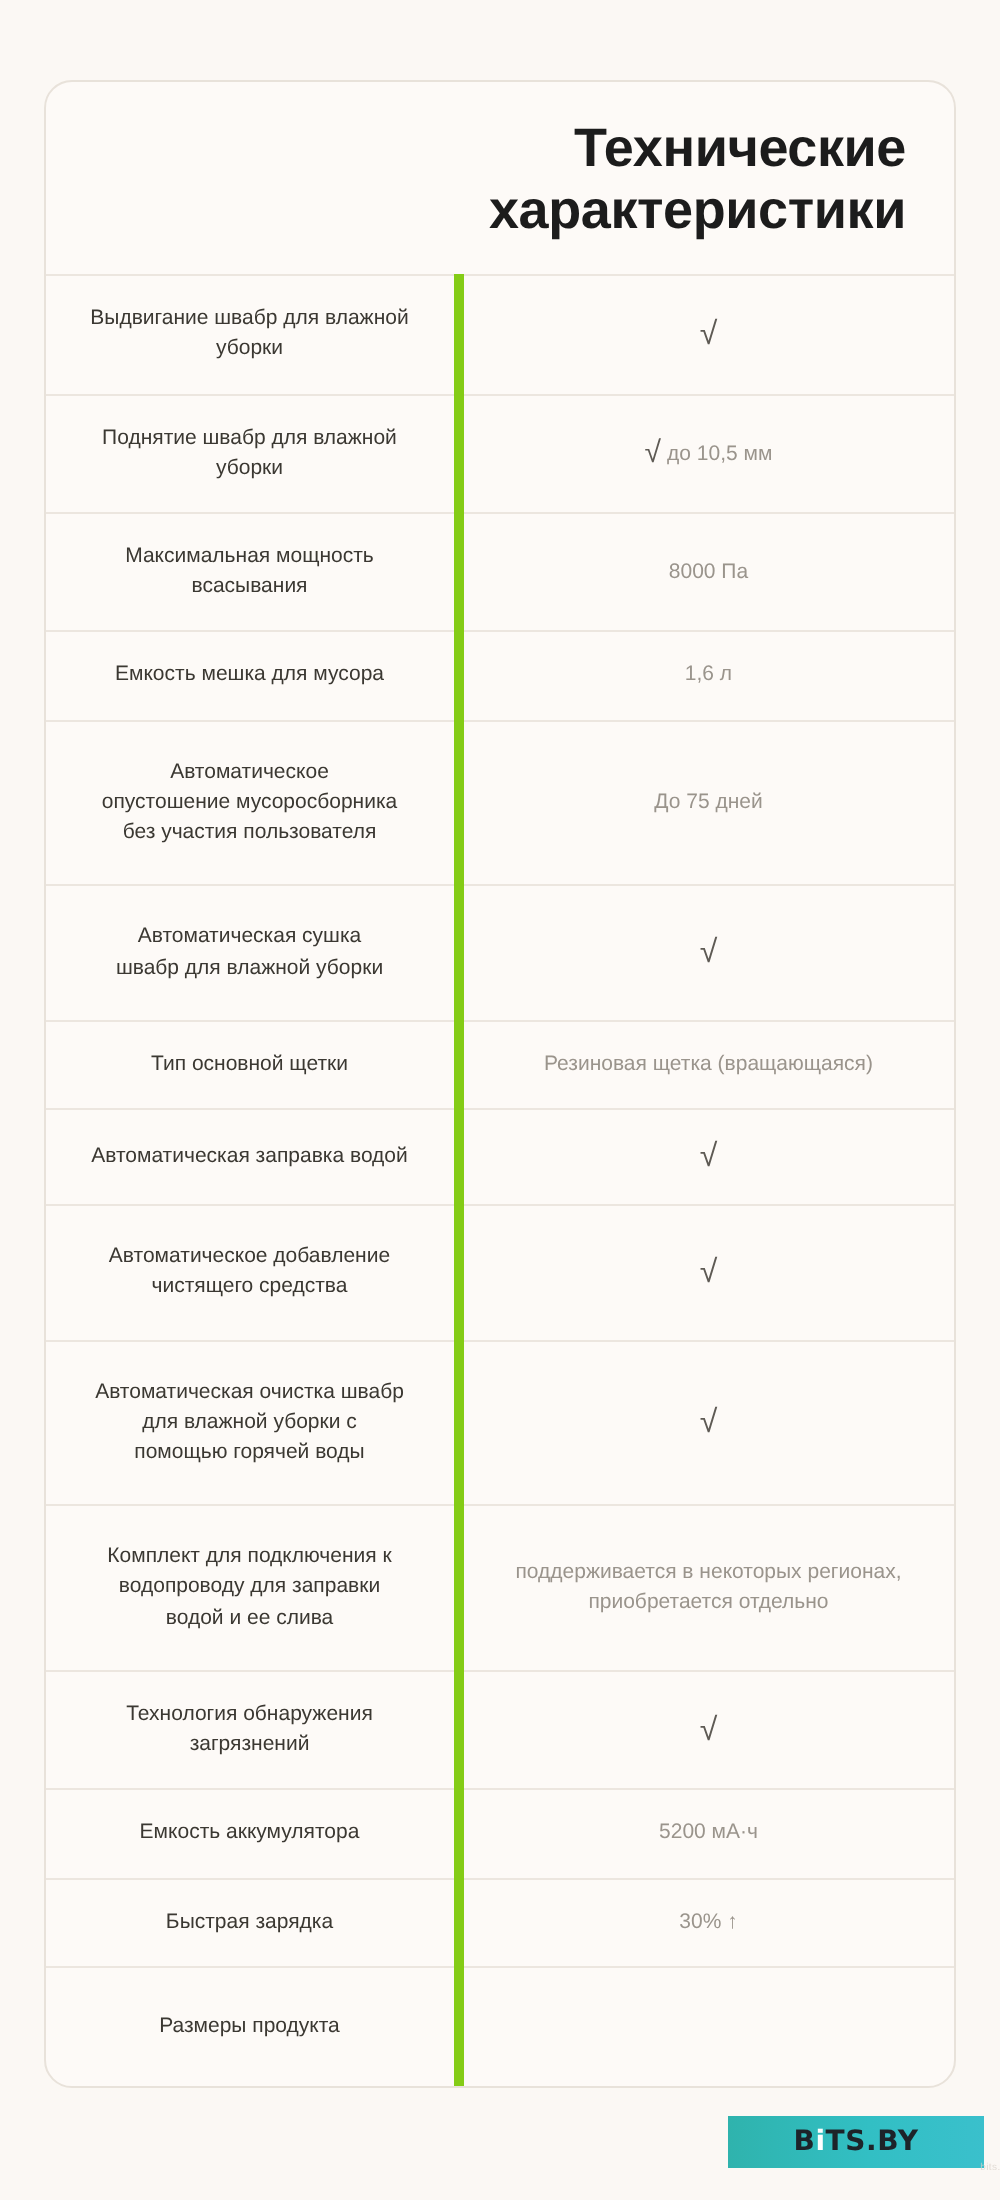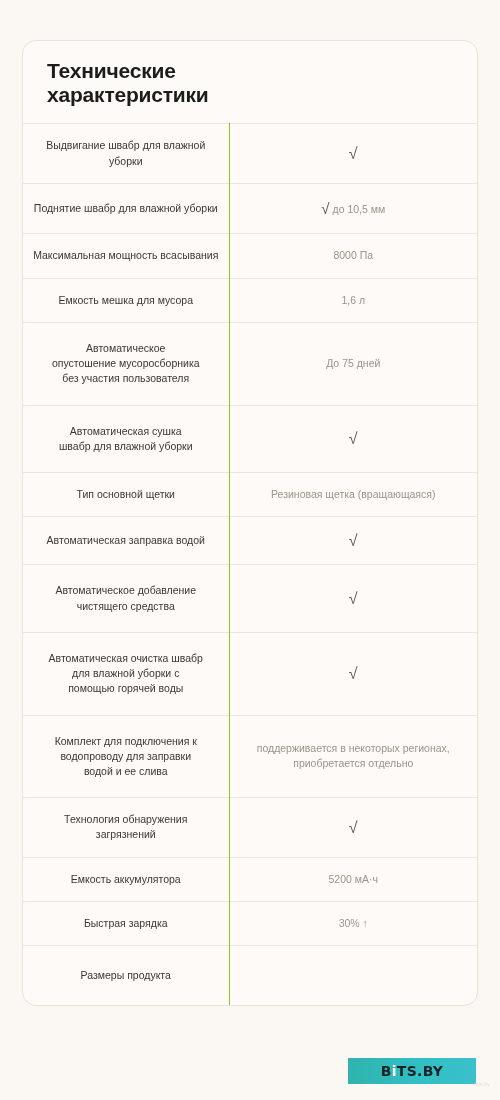--- a/index.html
+++ b/index.html
@@ -31,23 +31,23 @@
     top: 40px;
     width: 456px;
     box-sizing: border-box;
     background: #fdfaf7;
     border: 1px solid #e8e2da;
     border-radius: 14px;
     overflow: hidden;
   }
 
   .card-title {
-    text-align: left;
+    text-align: right;
     color: #1c1c1c;
-    font-size: 21px;
+    font-size: 27px;
     font-weight: bold;
     line-height: 1.15;
     letter-spacing: -0.2px;
     padding: 18px 24px 16px 24px;
     margin: 0;
     white-space: pre-line;
   }
 
   .spec-table {
     width: 100%;
@@ -65,21 +65,21 @@
     box-sizing: border-box;
   }
 
   .cell-label {
     width: 206px;
     text-align: center;
     color: #3b3832;
     font-size: 10.5px;
     line-height: 1.45;
     white-space: pre-line;
-    border-right: 1px solid #84cc16;
+    border-right: 5px solid #84cc16;
   }
 
   .cell-value {
     text-align: center;
     color: #9a948c;
     font-size: 10.5px;
     line-height: 1.45;
     white-space: pre-line;
   }
 
@@ -106,21 +106,21 @@
     line-height: 1.55;
   }
 
   
   .h-tall > td { padding-top: 18px; padding-bottom: 18px; }
   .h-xtall > td { padding-top: 22px; padding-bottom: 22px; }
 
   
   .footer {
     position: absolute;
-    left: 0;
+    left: 16px;
     top: 1040px;
     width: 414px;
     height: 60px;
   }
 
   .brand-logo {
     position: absolute;
     left: 348px;
     top: 18px;
     width: 128px;

